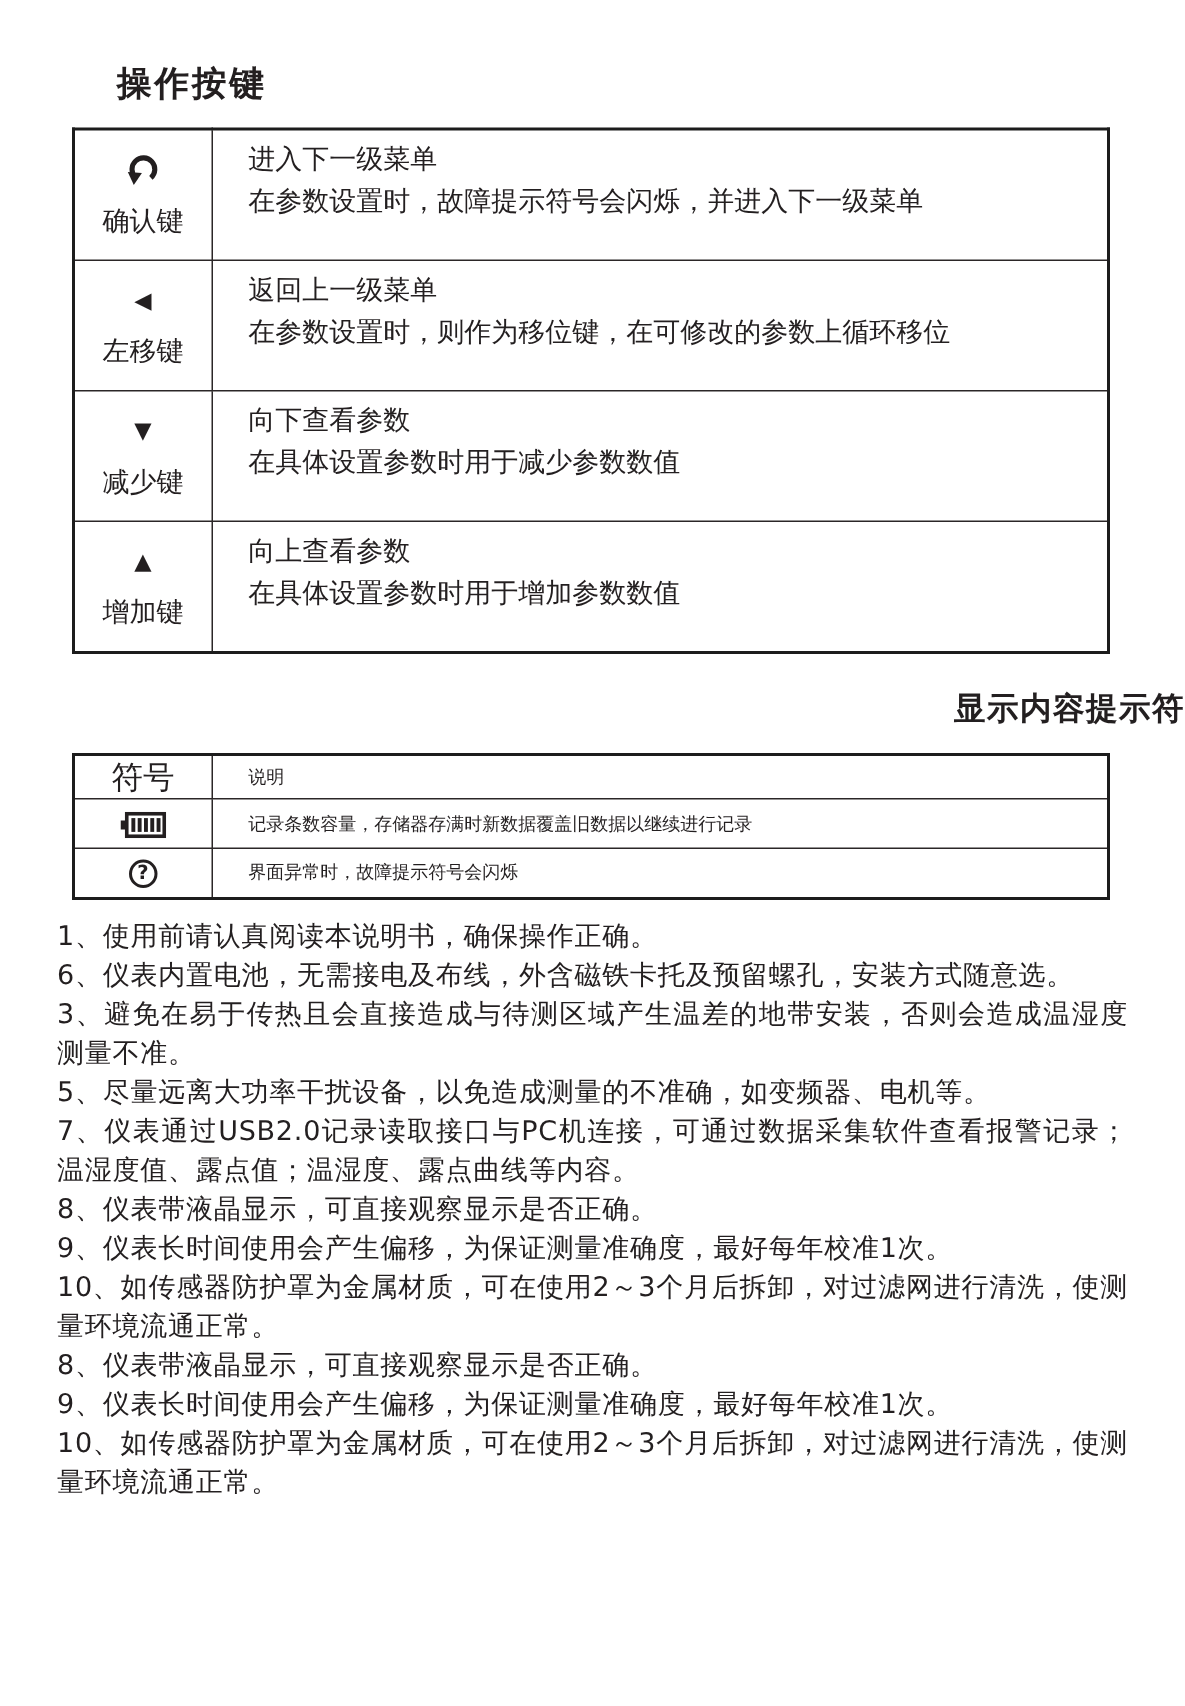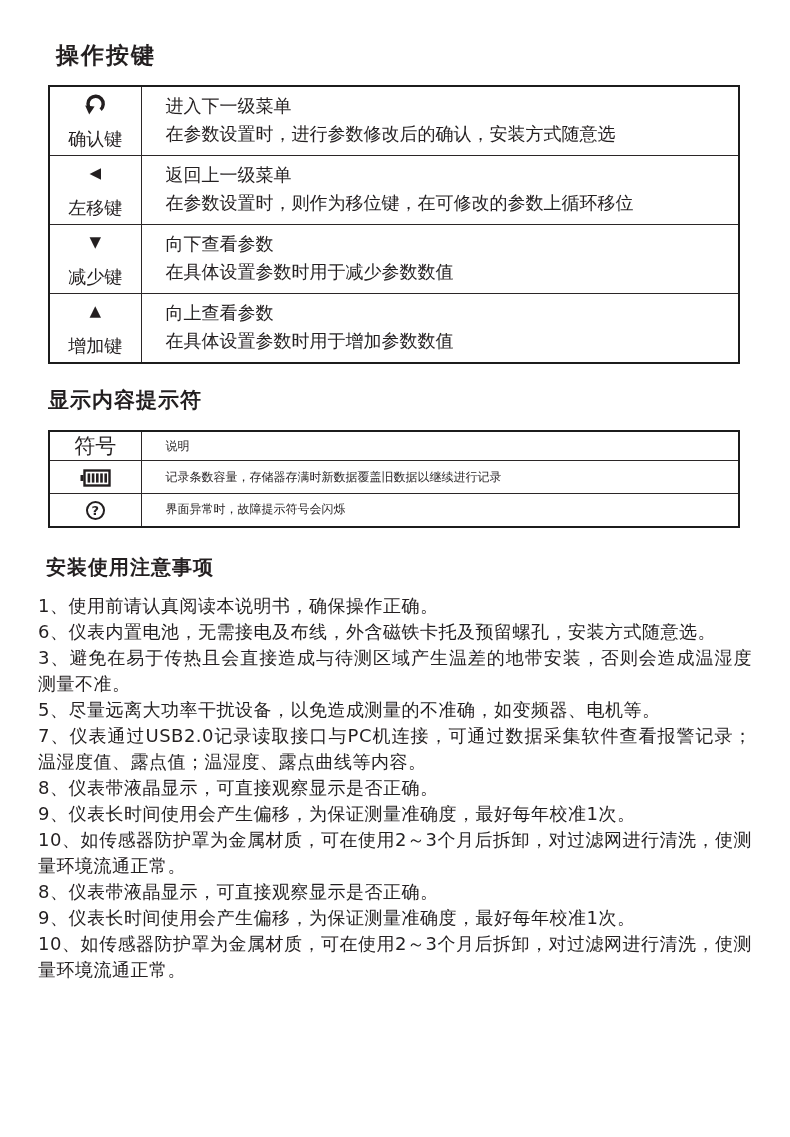--- a/index.html
+++ b/index.html
@@ -7,30 +7,31 @@
   body { font-family: "DejaVu Sans", sans-serif; }
   .page {
     position: relative;
     width: 790px;
     height: 1137px;
     background: #ffffff;
     color: #231f20;
     overflow: hidden;
   }
   .h1 {
-    margin: 40px 0 0 56px;
+    margin: 40px 0 0 78px;
     font-size: 23px;
     font-weight: bold;
     letter-spacing: 2px;
   }
   .h2 {
     margin: 22px 0 0 48px;
     font-size: 21px;
     font-weight: bold;
     letter-spacing: 1px;
+    text-align: right;
   }
   .h3 {
     margin: 26px 0 0 46px;
     font-size: 20px;
     font-weight: bold;
     letter-spacing: 1px;
   }
   table {
     border-collapse: collapse;
     margin-left: 48px;
@@ -41,24 +42,23 @@
   table { border: 2px solid #1c1c1c; }
   .keys-table { margin-top: 14px; }
   .keys-table td { vertical-align: middle; }
   .keys-table .key-cell {
     width: 92px;
     height: 64px;
     text-align: center;
     padding: 4px 0;
   }
   .keys-table .desc-cell {
-    padding: 6px 10px 6px 24px;
+    padding: 6px 10px 24px 24px;
     font-size: 18px;
     line-height: 28px;
-    font-family: Liberation Mono, monospace;
   }
   .key-glyph {
     display: block;
     height: 24px;
     line-height: 24px;
     font-size: 15px;
     color: #231f20;
   }
   .key-glyph svg { display: inline-block; vertical-align: middle; }
   .key-label {
@@ -122,21 +122,21 @@
         <span class="key-glyph icon">
           <svg width="26" height="23" viewBox="0 0 26 23">
             <path d="M8.2 16.2 A 7.6 7.6 0 1 1 18.6 16.6" fill="none" stroke="#231f20" stroke-width="3.4"></path>
             <polygon points="3.2,12.6 12.6,13.4 7.2,21.4" fill="#231f20"></polygon>
           </svg>
         </span>
         <span class="key-label">确认键</span>
       </td>
       <td class="desc-cell">
         <div>进入下一级菜单</div>
-        <div>在参数设置时，进行参数修改后的确认，安装方式随意选</div>
+        <div>在参数设置时，故障提示符号会闪烁，并进入下一级菜单</div>
       </td>
     </tr>
     <tr>
       <td class="key-cell">
         <span class="key-glyph">◀</span>
         <span class="key-label">左移键</span>
       </td>
       <td class="desc-cell">
         <div>返回上一级菜单</div>
         <div>在参数设置时，则作为移位键，在可修改的参数上循环移位</div>
@@ -191,21 +191,20 @@
     </tr>
     <tr>
       <td class="sym-cell">
         <span class="qmark">?</span>
       </td>
       <td class="desc-cell">界面异常时，故障提示符号会闪烁</td>
     </tr>
   </tbody>
     </table>
 
-  <div class="h3">安装使用注意事项</div>
 
   <div class="notes">
     <p>1、使用前请认真阅读本说明书，确保操作正确。</p>
     <p>6、仪表内置电池，无需接电及布线，外含磁铁卡托及预留螺孔，安装方式随意选。</p>
     <p>3、避免在易于传热且会直接造成与待测区域产生温差的地带安装，否则会造成温湿度测量不准。</p>
     <p>5、尽量远离大功率干扰设备，以免造成测量的不准确，如变频器、电机等。</p>
     <p>7、仪表通过USB2.0记录读取接口与PC机连接，可通过数据采集软件查看报警记录；温湿度值、露点值；温湿度、露点曲线等内容。</p>
     <p>8、仪表带液晶显示，可直接观察显示是否正确。</p>
     <p>9、仪表长时间使用会产生偏移，为保证测量准确度，最好每年校准1次。</p>
     <p>10、如传感器防护罩为金属材质，可在使用2～3个月后拆卸，对过滤网进行清洗，使测量环境流通正常。</p>

